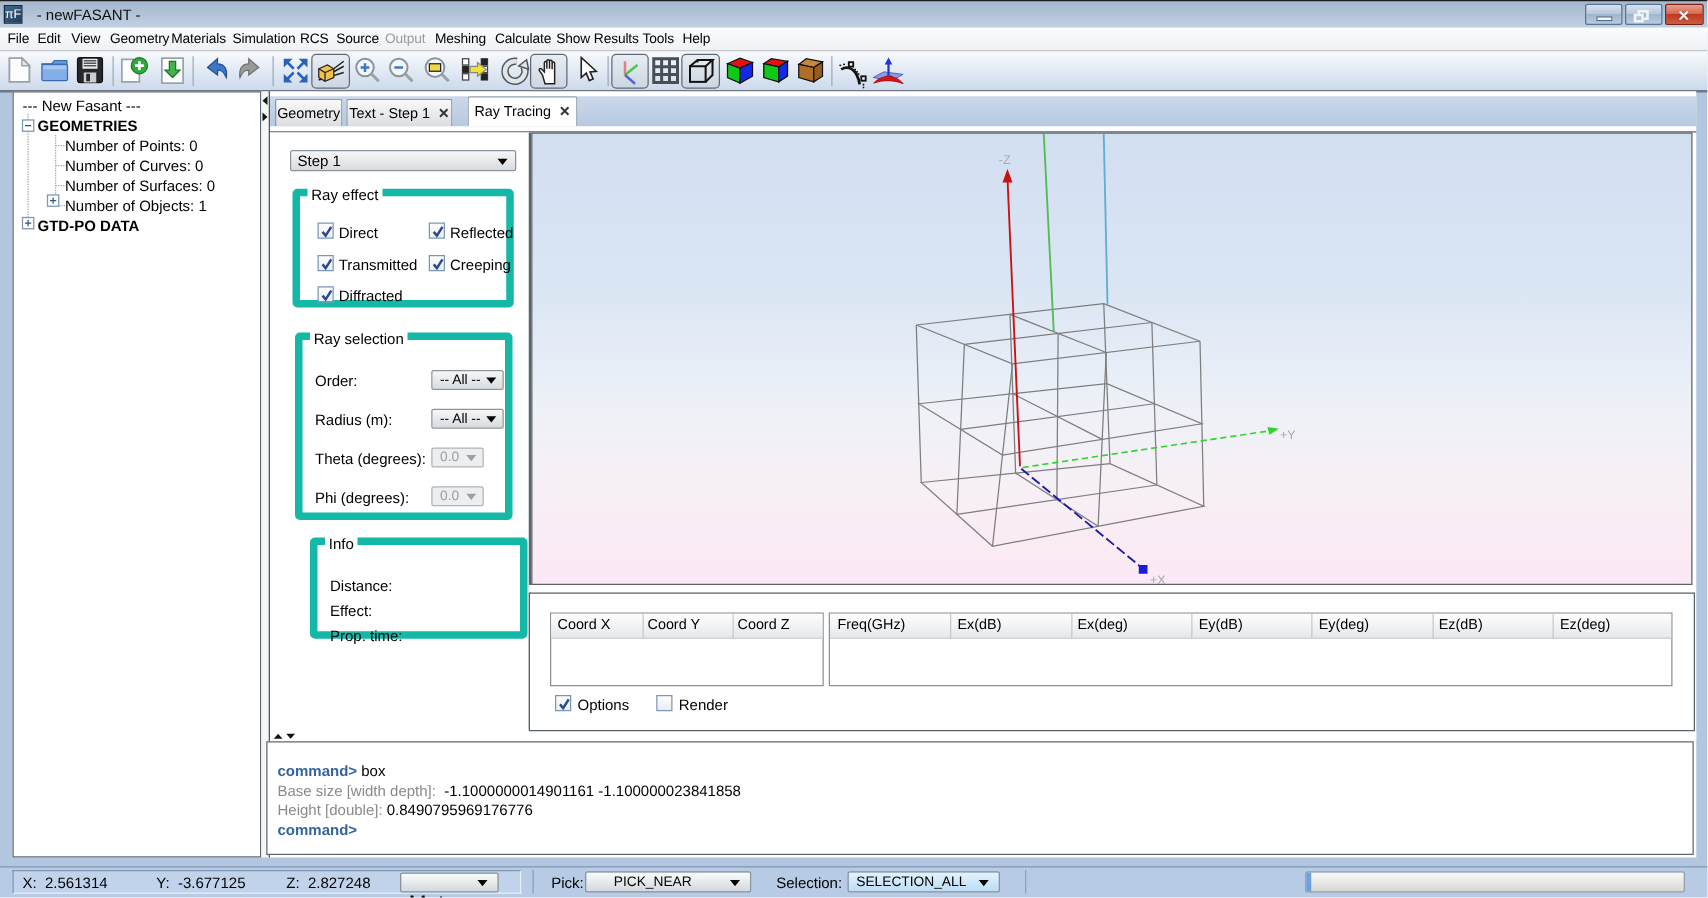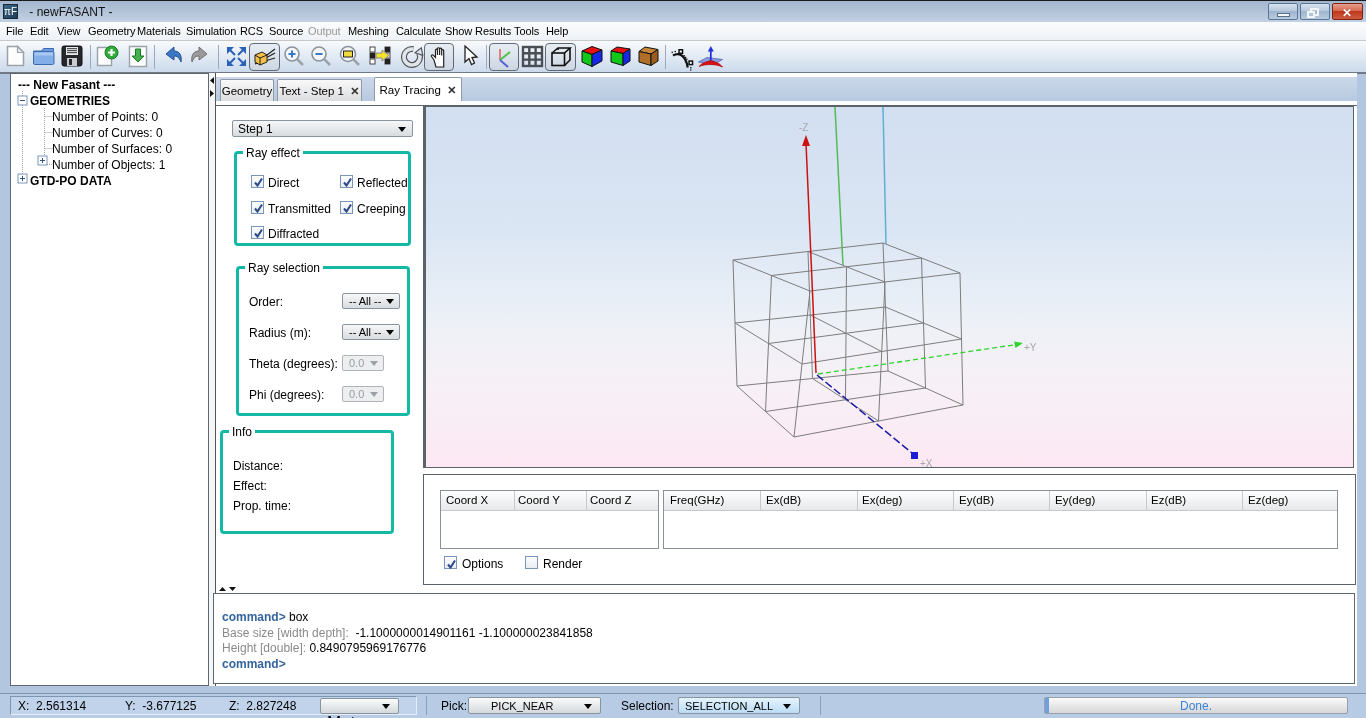--- a/index.html
+++ b/index.html
@@ -48,21 +48,21 @@
 #console{position:absolute;left:213px;top:593px;width:1142px;height:91px;background:#fff;border:1px solid #60686f;font-size:12px}
 #console div{margin:0 0 0 8px;white-space:pre;line-height:15.5px}
 .ccmd{color:#33659c;font-weight:bold}
 .cgray{color:#8a8a8a}
 
 #statusbar{position:absolute;left:0;top:693px;width:1366px;height:25px;background:#b7cbe5;border-top:1px solid #7e96b2}
 .sfield{position:absolute;font-size:12px;color:#000}
 .scombo{position:absolute;height:16px;border:1px solid #8a949e;border-radius:2px;background:linear-gradient(#fafbfb,#d4d8dc);font-size:12px}
 .carrow{position:absolute;width:0;height:0;border-left:4px solid transparent;border-right:4px solid transparent;border-top:5px solid #000}
 
-.group{position:absolute;border:3px solid #14b8a6;border-radius:4px}
+.group{position:absolute;border:6px solid #14b8a6;border-radius:4px}
 .glabel{position:absolute;top:-8px;left:6px;background:#fff;padding:0 3px;font-size:12px}
 .cb{position:absolute;width:13px;height:13px;border:1px solid #7a96b8;background:linear-gradient(#fdfdfd,#e9edf2)}
 .cblabel{position:absolute;font-size:12px;color:#000}
 </style></head>
 <body>
 <div id="win">
   <div id="titlebar">
     <div id="appicon">πF</div>
     <div id="title">&nbsp;- newFASANT -</div>
     <div class="tbtn" id="btnmin">
@@ -265,21 +265,21 @@
     </svg>
 
   <svg class="ticon" style="left:697px;top:45px" width="28" height="25">
       <path d="M1.5 17 L10 12.5 L25.5 14.5 L16.5 19.5 Z" fill="#8b9ce2" stroke="#5464b4" stroke-width="0.8"></path>
       <path d="M2 21.5 C 8 14.5 20 14.5 25.5 22 C 19 18.8 8.5 18.8 2 21.5 Z" fill="#dd1111" stroke="#b00d0d" stroke-width="0.8"></path>
       <path d="M10.5 16.5 C 12 14.8 16 14.8 18 16.8 C 15.5 16 12.5 16 10.5 16.5 Z" fill="#8c1830"></path>
       <path d="M13.8 15 L13.8 4" stroke="#2330dd" stroke-width="1.8"></path>
       <path d="M13.8 1 l-3 5.5 h6 z" fill="#2330dd"></path>
     </svg>
   <div id="treepanel">
-    <div style="position:absolute;left:7px;top:4px;font-weight:bold">--- New Fasant ---</div>
+    <div style="position:absolute;left:7px;top:4px;font-weight:normal">--- New Fasant ---</div>
     <svg style="position:absolute;left:0;top:0" width="197" height="120">
       <g stroke="#9aa2aa" stroke-dasharray="1 1">
         <path d="M11.5 17 V104"></path>
           <path d="M33.5 34 V90"></path>
         <path d="M33.5 42.5 H42"></path>
           <path d="M33.5 58.5 H42"></path>
           <path d="M33.5 74.5 H42"></path>
           <path d="M28 87 H32"></path>
           <path d="M36 90.5 H46"></path>
           <path d="M11.5 26.5 H15"></path>
@@ -362,21 +362,21 @@
           <span style="position:absolute;left:6px;top:1px;font-size:11px;color:#9aa0a6">0.0</span>
           <span class="carrow" style="right:5px;top:5px;border-top-color:#9aa0a6"></span>
         </div>
       <div class="cblabel" style="left:10px;top:119px">Phi (degrees):</div>
       <div style="position:absolute;left:103px;top:117px;width:42px;height:16px;border:1px solid #b0b4b8;border-radius:2px;background:#eceeef">
           <span style="position:absolute;left:6px;top:1px;font-size:11px;color:#9aa0a6">0.0</span>
           <span class="carrow" style="right:5px;top:5px;border-top-color:#9aa0a6"></span>
         </div>
     </div>
 
-    <div class="group" style="left:4px;top:324px;width:174px;height:104px">
+    <div class="group" style="left:32px;top:324px;width:174px;height:81px">
       <div class="glabel">Info</div>
       <div class="cblabel" style="left:10px;top:26px">Distance:</div>
       <div class="cblabel" style="left:10px;top:46px">Effect:</div>
       <div class="cblabel" style="left:10px;top:66px">Prop. time:</div>
     </div>
   </div>
   <div id="viewport">
     <svg width="928" height="361" style="position:absolute;left:0;top:0">
       <g stroke="#7d7d7d" stroke-width="1" fill="none">
 
@@ -476,16 +476,15 @@
         <span class="carrow" style="right:8px;top:6px"></span>
       </div>
     <div class="sfield" style="left:621px;top:5px">Selection:</div>
     <div class="scombo" style="left:678px;top:3px;width:122px;height:17px;background:linear-gradient(#e4f3fe,#bcdcf4)">
         <span style="position:absolute;left:6px;top:2px;font-size:11px">SELECTION_ALL</span>
         <span class="carrow" style="right:8px;top:6px"></span>
       </div>
     <div style="position:absolute;left:820px;top:2px;width:1px;height:19px;background:#8aa0bc"></div>
     <div style="position:absolute;left:1044px;top:3px;width:304px;height:17px;border:1px solid #9aa0a8;border-radius:2px;background:linear-gradient(#fbfbfb,#d6d6d6)">
       <div style="position:absolute;left:0;top:0;width:4px;height:15px;background:#6fa0dc"></div>
-      <div style="position:absolute;left:0;top:1px;width:100%;text-align:center;font-size:12px;color:#3b82d9">Done.</div>
     </div>
   </div>
 </div>
 
 </body></html>

